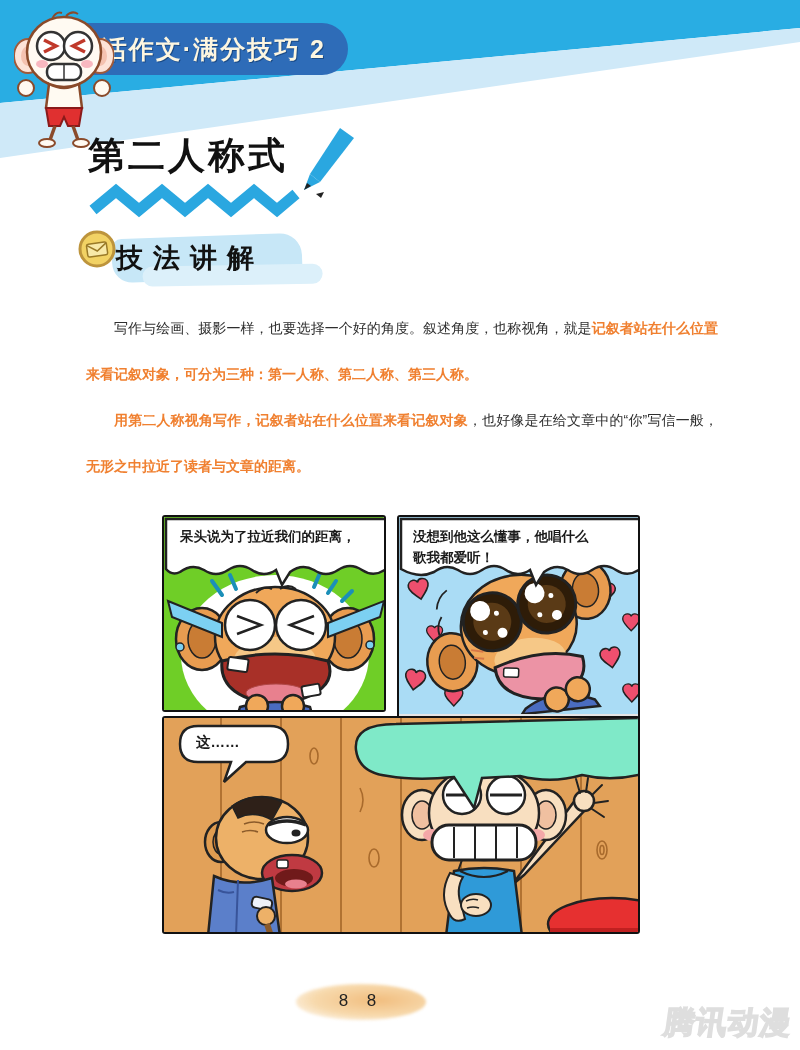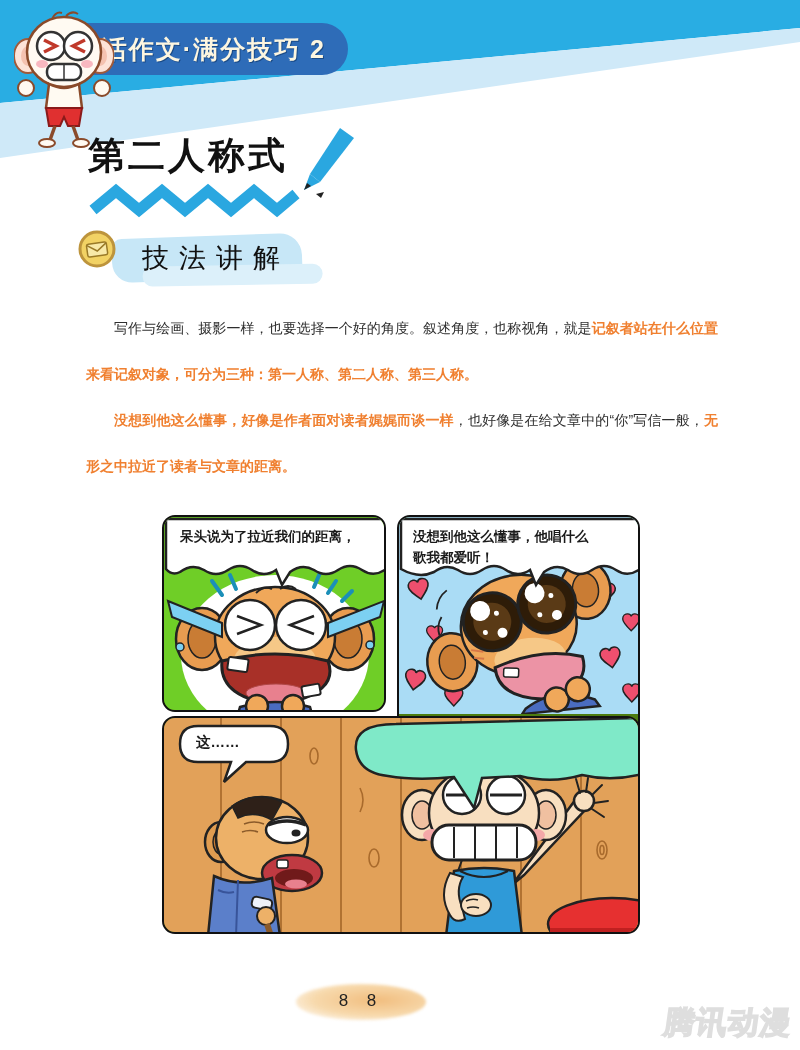--- a/index.html
+++ b/index.html
@@ -26,33 +26,33 @@
     letter-spacing:3px; }
   .pencil { left:298px; top:126px; }
   .zigzag { left:88px; top:183px; }
 
   
   .coin { left:76px; top:228px; }
   .brush-bg { left:112px; top:236px; width:190px; height:44px; background:#c7e7f7;
     border-radius:10px 22px 8px 20px; transform:rotate(-2deg); }
   .brush-bg:after { content:""; position:absolute; left:30px; top:30px; width:180px; height:20px;
     background:#dcf0fa; border-radius:12px; transform:rotate(1deg); }
-  .lec-head { left:142px; top:240px; font-size:27px; font-weight:normal; color:#111;
+  .lec-head { left:116px; top:240px; font-size:27px; font-weight:bold; color:#111;
     letter-spacing:10px; }
 
   
   .lecture-text { left:86px; top:305px; width:632px; font-size:14px; line-height:46px;
     color:#2e2e2e; text-align:justify; }
   .lecture-text p { text-indent:2em; }
   .lecture-text .hl { color:#f08030; font-weight:bold; }
   .lecture-text .nm { color:#2e2e2e; }
 
   
   .comic { left:162px; top:515px; width:478px; height:420px; }
-  .panel { position:absolute; border:2.5px solid #111; border-radius:13px; overflow:hidden; background:#4d7c0f; }
+  .panel { position:absolute; border:2.5px solid #111; border-radius:3px; overflow:hidden; background:#e5e5e5; }
   .panel svg { position:absolute; left:0; top:0; }
   .p1 { left:0; top:0; width:224px; height:197px; }
   .p2 { left:235px; top:0; width:243px; height:250px; }
   .p3 { left:0; top:201px; width:478px; height:218px; }
   .cap { position:absolute; font-size:13.5px; line-height:21px; color:#1a1a1a; font-weight:bold; }
   .cap1 { left:16px; top:9px; }
   .cap2 { left:14px; top:9px; }
   .bub-left-txt { left:32px; top:15px; font-size:14.5px; font-weight:bold; color:#1a1a1a; }
   .bub-right-txt { left:244px; top:17px; width:218px; text-align:center; font-size:13.5px;
     font-weight:bold; color:#1a1a1a; }
@@ -115,21 +115,21 @@
   <div class="abs brush-bg"></div>
   <svg class="abs coin" width="42" height="42" viewBox="0 0 42 42">
     <circle cx="21" cy="21" r="17" fill="#f2d264" stroke="#bd943c" stroke-width="3"></circle>
     <rect x="11" y="15" width="20" height="13" rx="2" fill="#f8e9a8" stroke="#9a7a28" stroke-width="1.5" transform="rotate(-8 21 21)"></rect>
     <path d="M11,16 L21,23 L31,16" fill="none" stroke="#9a7a28" stroke-width="1.5" transform="rotate(-8 21 21)"></path>
   </svg>
   <div class="abs lec-head">技法讲解</div>
 
   <div class="abs lecture-text">
     <p><span class="nm">写作与绘画、摄影一样，也要选择一个好的角度。叙述角度，也称视角，就是</span><span class="hl">记叙者站在什么位置来看记叙对象，可分为三种：第一人称、第二人称、第三人称。</span></p>
-    <p><span class="hl">没想到他这么懂事，好像是作者面对读者娓娓而谈一样</span><span class="nm">，也好像是在给文章中的“你”写信一般，</span><span class="hl">无形之中拉近了读者与文章的距离。</span></p>
+    <p><span class="hl">用第二人称视角写作，记叙者站在什么位置来看记叙对象</span><span class="nm">，也好像是在给文章中的“你”写信一般，</span><span class="hl">无形之中拉近了读者与文章的距离。</span></p>
   </div>
 
   <div class="abs comic">
 
     <div class="panel p1">
       <svg width="224" height="197" viewBox="0 0 224 197">
         <rect width="224" height="197" fill="#6fce27"></rect>
         <ellipse cx="111" cy="138" rx="94" ry="80" fill="#fff"></ellipse>
 
         <g stroke="#1b8fb8" stroke-width="4" stroke-linecap="round">

